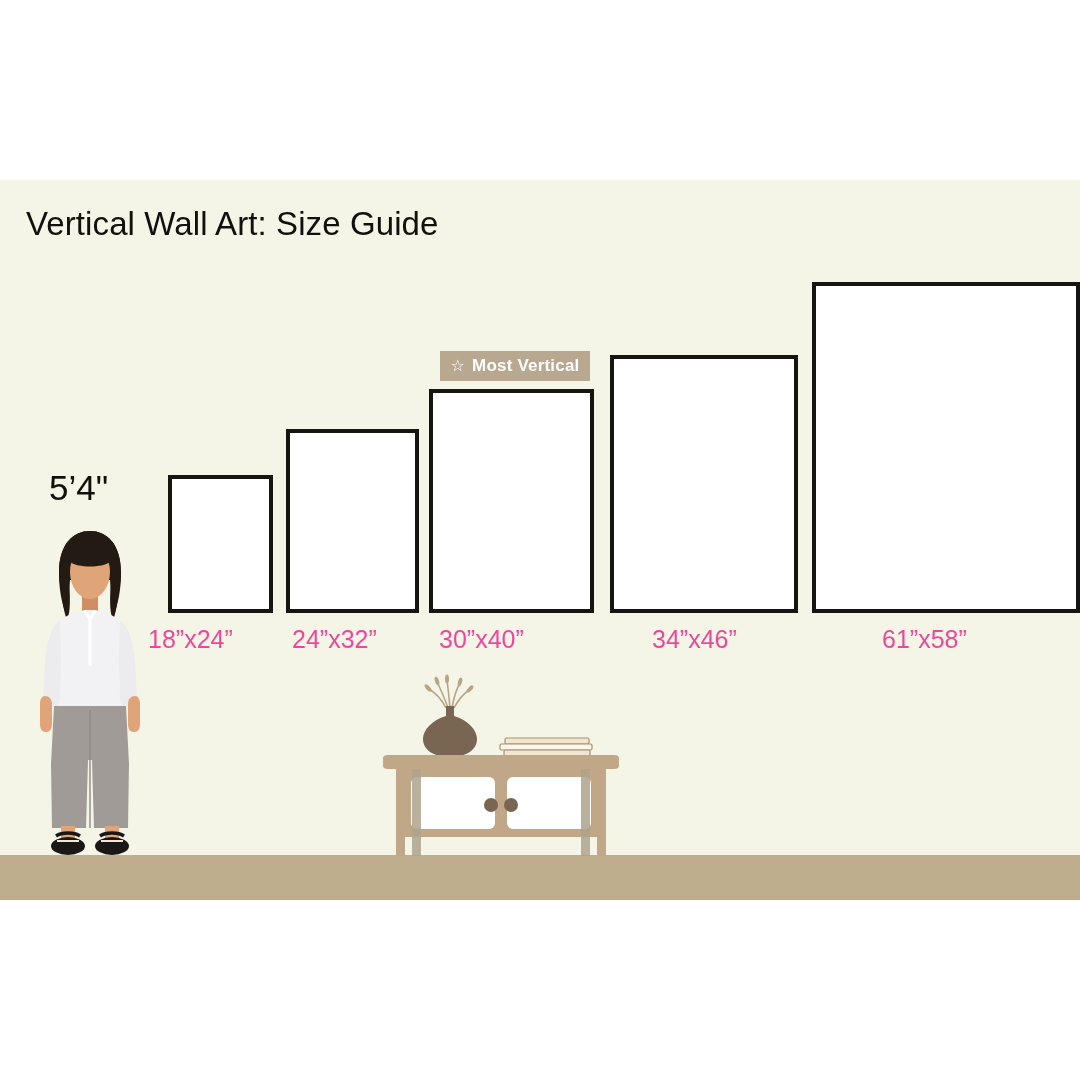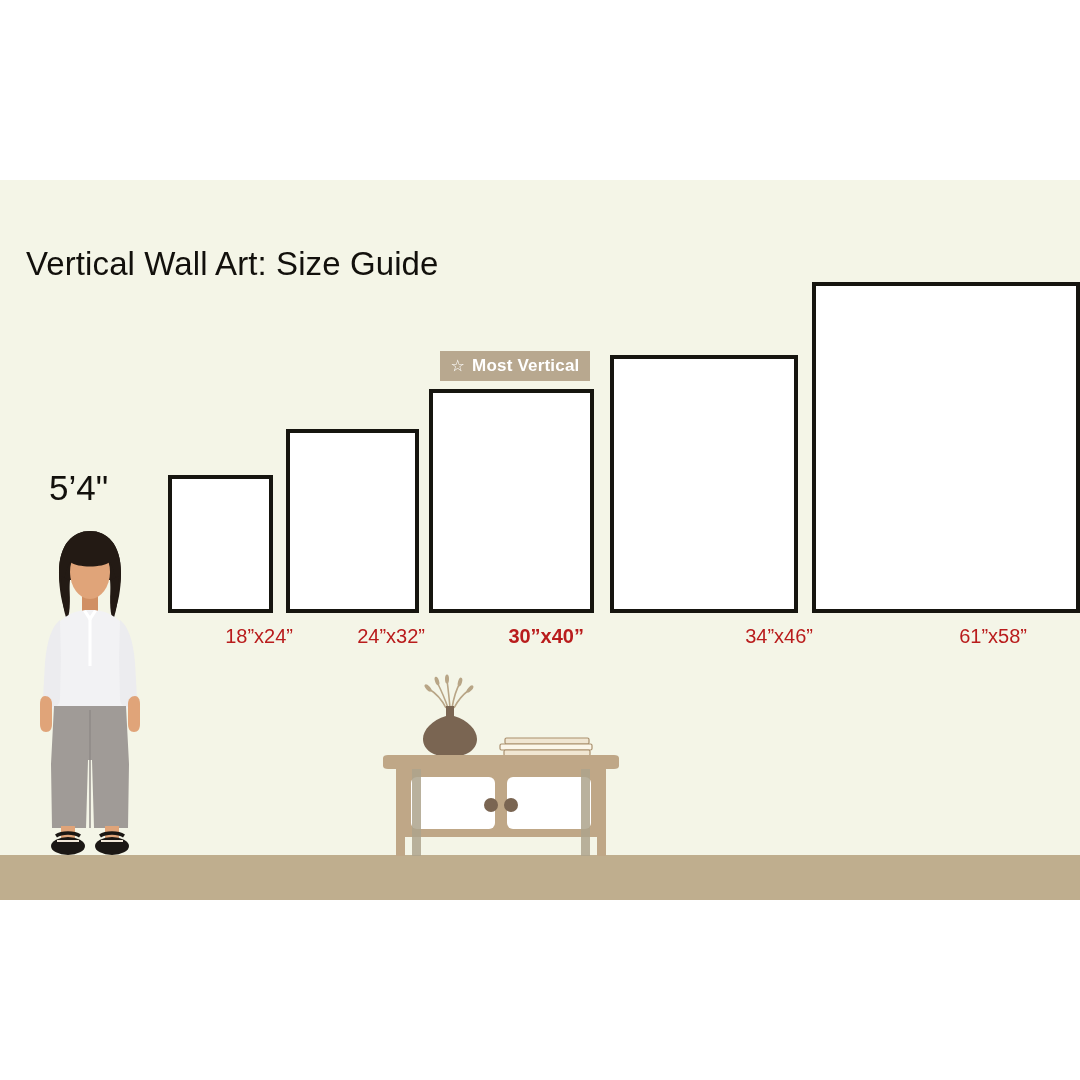--- a/index.html
+++ b/index.html
@@ -38,21 +38,20 @@
   
   #title {
     position: absolute;
     left: 26px;
     top: 205px;
     font-size: 33px;
     font-weight: 400;
     color: #12100c;
     letter-spacing: .1px;
     white-space: nowrap;
-    margin-top: 40px;
   }
 
   
   #height-label {
     position: absolute;
     left: 49px;
     top: 468px;
     font-size: 35px;
     color: #12100c;
     white-space: nowrap;
@@ -60,23 +59,23 @@
 
   
   .frame {
     position: absolute;
     background: #ffffff;
     border: 4px solid #16150f;
     box-sizing: border-box;
   }
   .size-label {
     position: absolute;
-    font-size: 20px;
-    color: #b91c1c;
-    text-align: right;
+    font-size: 25px;
+    color: #ec4899;
+    text-align: left;
     white-space: nowrap;
   }
 
   
   #badge {
     position: absolute;
     background: #b8a88f;
     color: #ffffff;
     font-size: 17px;
     font-weight: bold;
@@ -191,22 +190,22 @@
 
   <div id="badge" style="left: 440px; top: 351px; width: 150px; height: 30px;">
     <span class="star">☆</span>
     <span>Most Vertical</span>
   </div>
 
   <div id="frames-layer">
       <div class="frame" style="left: 168px; top: 475px; width: 105px; height: 138px;"></div>
       <div class="size-label" style="left: 148px; top: 625px; width: 145px;">18”x24”</div>
       <div class="frame" style="left: 286px; top: 429px; width: 133px; height: 184px;"></div>
-      <div class="size-label" style="left: 280px; top: 625px; width: 145px;">24”x32”</div>
+      <div class="size-label" style="left: 292px; top: 625px; width: 145px;">24”x32”</div>
       <div class="frame" style="left: 429px; top: 389px; width: 165px; height: 224px;"></div>
-      <div class="size-label" style="left: 439px; top: 625px; width: 145px; font-weight: bold;">30”x40”</div>
+      <div class="size-label" style="left: 439px; top: 625px; width: 145px;">30”x40”</div>
       <div class="frame" style="left: 610px; top: 355px; width: 188px; height: 258px;"></div>
-      <div class="size-label" style="left: 668px; top: 625px; width: 145px;">34”x46”</div>
+      <div class="size-label" style="left: 652px; top: 625px; width: 145px;">34”x46”</div>
       <div class="frame" style="left: 812px; top: 282px; width: 268px; height: 331px;"></div>
       <div class="size-label" style="left: 882px; top: 625px; width: 145px;">61”x58”</div>
     </div>
 
 </div>
 
 </body></html>

